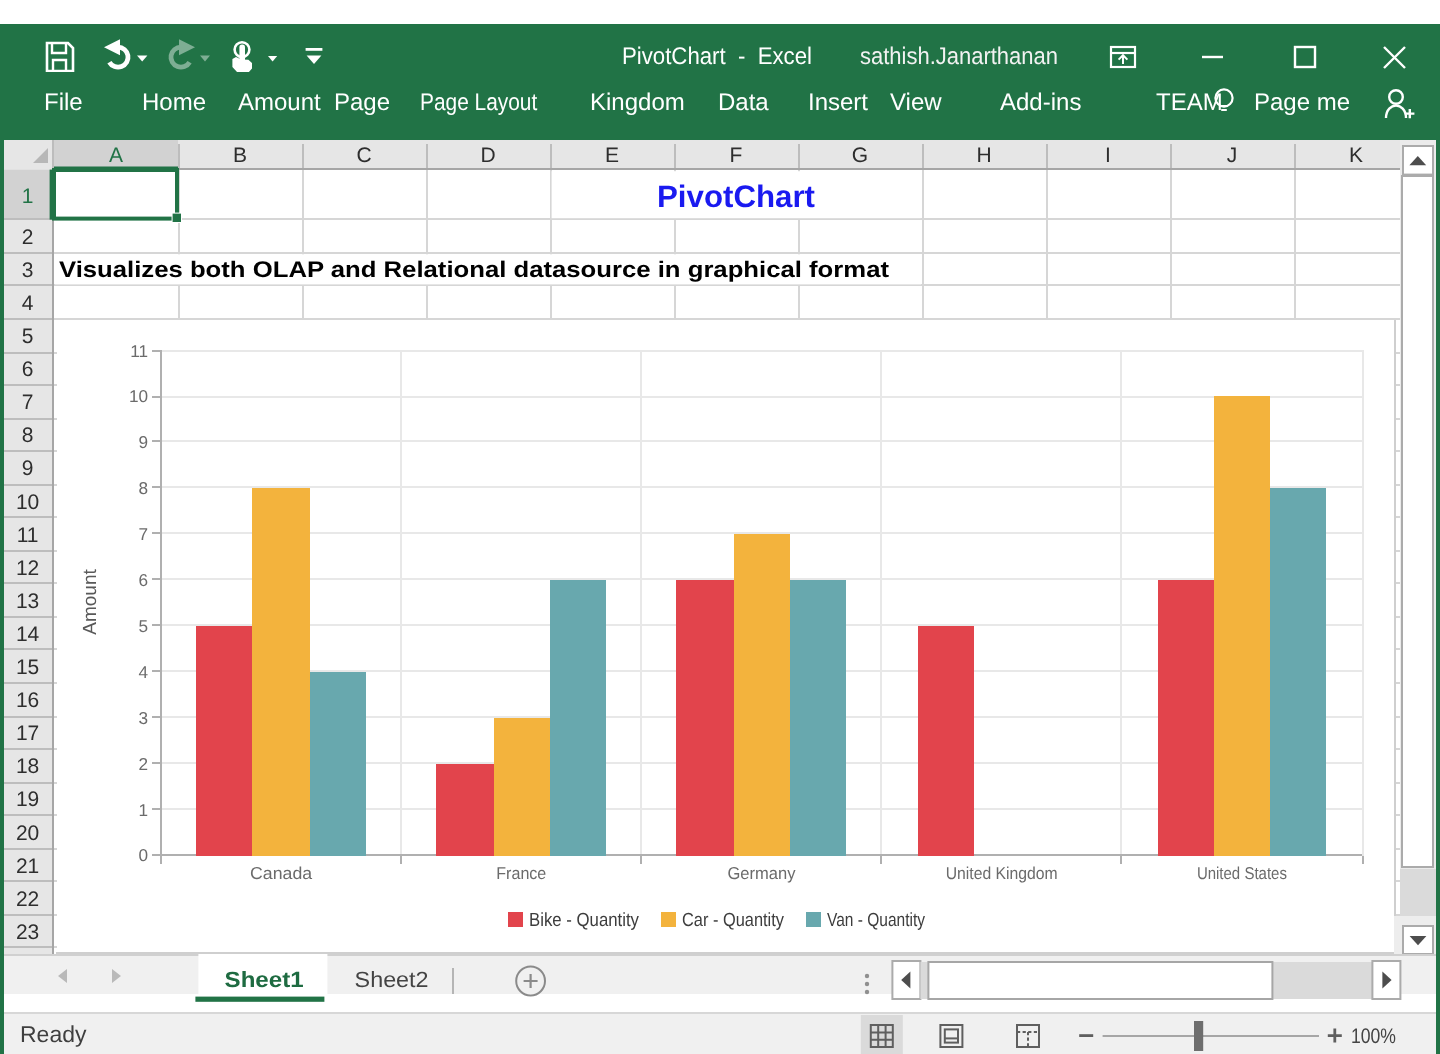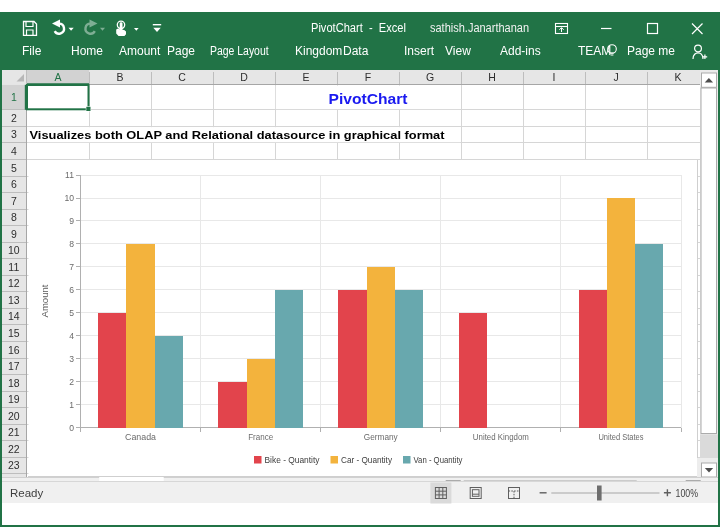--- a/index.html
+++ b/index.html
@@ -5,21 +5,21 @@
 body { font-family:"Liberation Sans", sans-serif; position:relative; background:#fff; }
 .abs { position:absolute; }
 #titlebar { left:0; top:12px; width:720px; height:36px; background:#217346; }
 #tabrow { left:0; top:36px; width:720px; height:34px; background:#217346; }
 #tabrow span { position:absolute; top:8px; color:#fff; font-size:12px; white-space:nowrap; }
 #borderL { left:0; top:70px; width:2px; height:457px; background:#217346; }
 #borderR { left:718px; top:70px; width:2px; height:457px; background:#217346; }
 #borderB { left:0; top:524.5px; width:720px; height:2.5px; background:#217346; }
 #vscroll { left:700px; top:70px; width:18px; height:407px; background:#ebebeb; }
 #tabstrip { left:2px; top:477px; width:716px; height:20px; background:#f0f0f0; border-top:1px solid #d0d0d0; font-size:11px; }
-#statusbar { left:2px; top:481px; width:716px; height:22px; background:#f0f0f0; border-top:1px solid #d7d7d7; font-size:11px; color:#444; }
+#statusbar { left:2px; top:506px; width:716px; height:22px; background:#f0f0f0; border-top:1px solid #d7d7d7; font-size:11px; color:#444; }
 svg { display:block; }
 </style></head>
 <body>
 <svg class="abs" style="left:0;top:0" width="720" height="527" viewBox="0 0 720 527">
 <rect x="2" y="70" width="716" height="407" fill="#ffffff"></rect>
 <line x1="89.5" y1="85" x2="89.5" y2="477" stroke="#d6d6d6" stroke-width="1"></line>
 <line x1="151.5" y1="85" x2="151.5" y2="477" stroke="#d6d6d6" stroke-width="1"></line>
 <line x1="213.5" y1="85" x2="213.5" y2="477" stroke="#d6d6d6" stroke-width="1"></line>
 <line x1="275.5" y1="85" x2="275.5" y2="477" stroke="#d6d6d6" stroke-width="1"></line>
 <line x1="337.5" y1="85" x2="337.5" y2="477" stroke="#d6d6d6" stroke-width="1"></line>
@@ -256,21 +256,21 @@
  </svg>
 </div>
 
 <div id="tabrow" class="abs">
  <span style="left:22px">File</span>
  <span style="left:71px">Home</span>
  <span style="left:119px">Amount</span>
  <span style="left:167px">Page</span>
  <span style="left:210px;display:inline-block;transform:scaleX(0.87);transform-origin:0 0">Page Layout</span>
  <span style="left:295px">Kingdom</span>
- <span style="left:343px">Data</span>
+ <span style="left:359px">Data</span>
  <span style="left:404px">Insert</span>
  <span style="left:445px">View</span>
  <span style="left:500px">Add-ins</span>
  <span style="left:578px">TEAM</span>
  <span style="left:627px">Page me</span>
  <svg style="position:absolute;left:605px;top:6px" width="18" height="20" viewBox="0 0 18 20">
   <g stroke="#fff" stroke-width="1.1" fill="none">
    <circle cx="7" cy="7" r="4.3"></circle>
    <path d="M5.2 11 h3.6 M5.6 13 h2.8" stroke-width="1"></path>
   </g>

